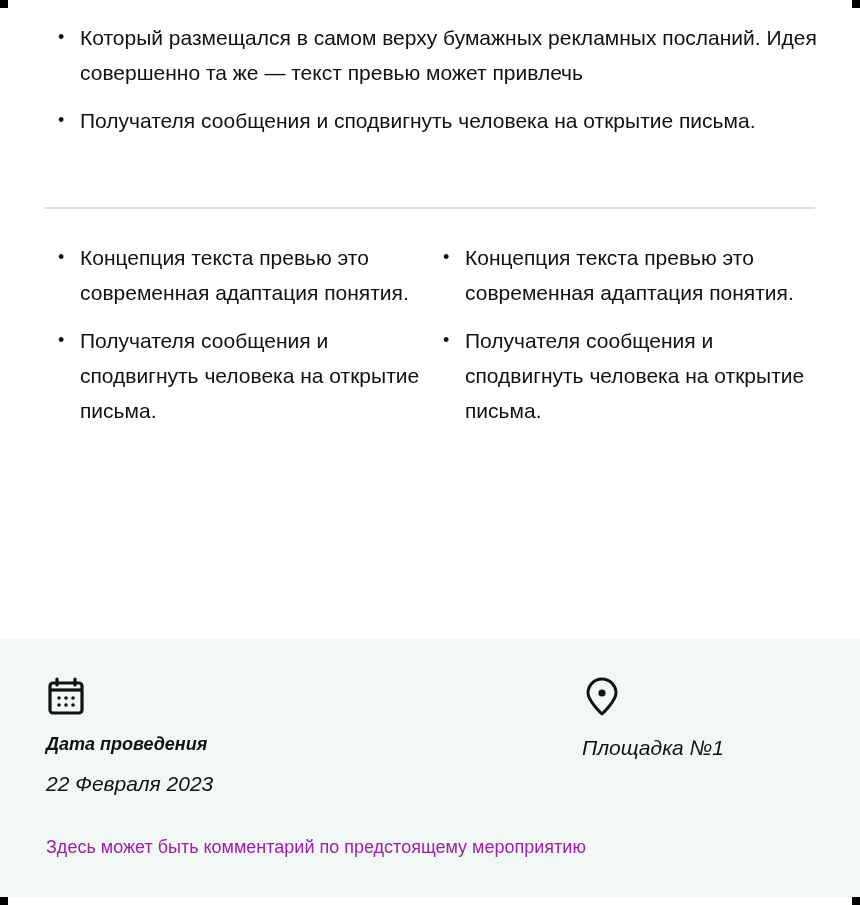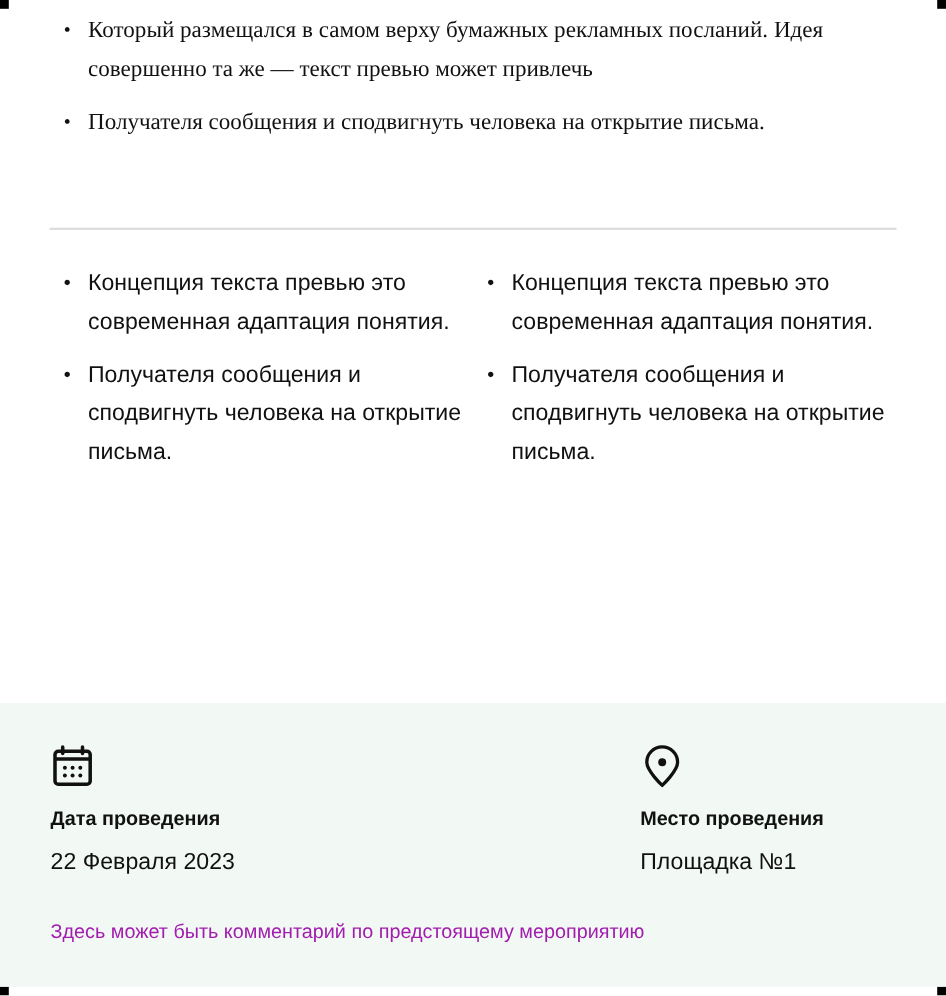--- a/index.html
+++ b/index.html
@@ -21,24 +21,23 @@
       background: #000;
     }
     .corner.tl { left: 0; top: 0; }
     .corner.tr { right: 0; top: 0; }
     .corner.bl { left: 0; bottom: 0; }
     .corner.br { right: 0; bottom: 0; }
 
     .top-list {
       position: absolute;
       left: 55px;
-      top: 10px;
+      top: 20px;
       width: 770px;
       list-style: none;
-      font-family: Liberation Serif, serif;
     }
     .bullet-item {
       position: relative;
       padding-left: 25px;
       font-size: 21px;
       line-height: 35px;
       margin-bottom: 13px;
     }
     .bullet-item::before {
       content: "•";
@@ -75,20 +74,21 @@
       position: absolute;
       left: 0;
       top: 639px;
       width: 860px;
       height: 258px;
       background: #f2f8f3;
     }
     .info-block {
       position: absolute;
       top: 36px;
+      font-style: italic;
     }
     .info-block .icon {
       width: 44px;
       height: 44px;
       display: block;
       margin-left: -2px;
     }
     .info-label {
       margin-top: 14px;
       font-size: 18px;
@@ -152,18 +152,17 @@
     <div class="info-label">Дата проведения</div>
     <div class="info-value">22 Февраля 2023</div>
   </div>
 
 
   <div class="info-block" style="left:582px;">
     <svg class="icon" viewBox="0 0 44 44">
       <path d="M22 39 C22 39 8 26 8 18 A14 14 0 0 1 36 18 C36 26 22 39 22 39 Z" fill="none" stroke="#111" stroke-width="3" stroke-linejoin="round"></path>
       <circle cx="22" cy="18" r="3.6" fill="#111"></circle>
     </svg>
-    <div class="info-label">Место проведения</div>
     <div class="info-value">Площадка №1</div>
   </div>
 
   <div class="comment">Здесь может быть комментарий по предстоящему мероприятию</div>
 </section>
 
 </body></html>

